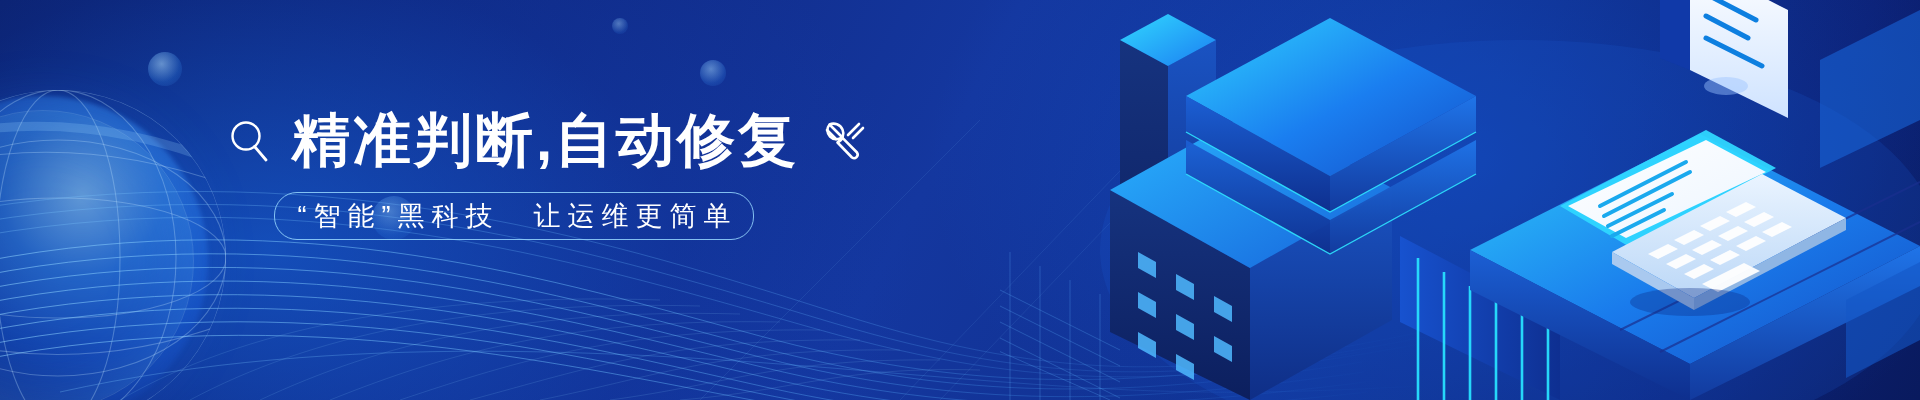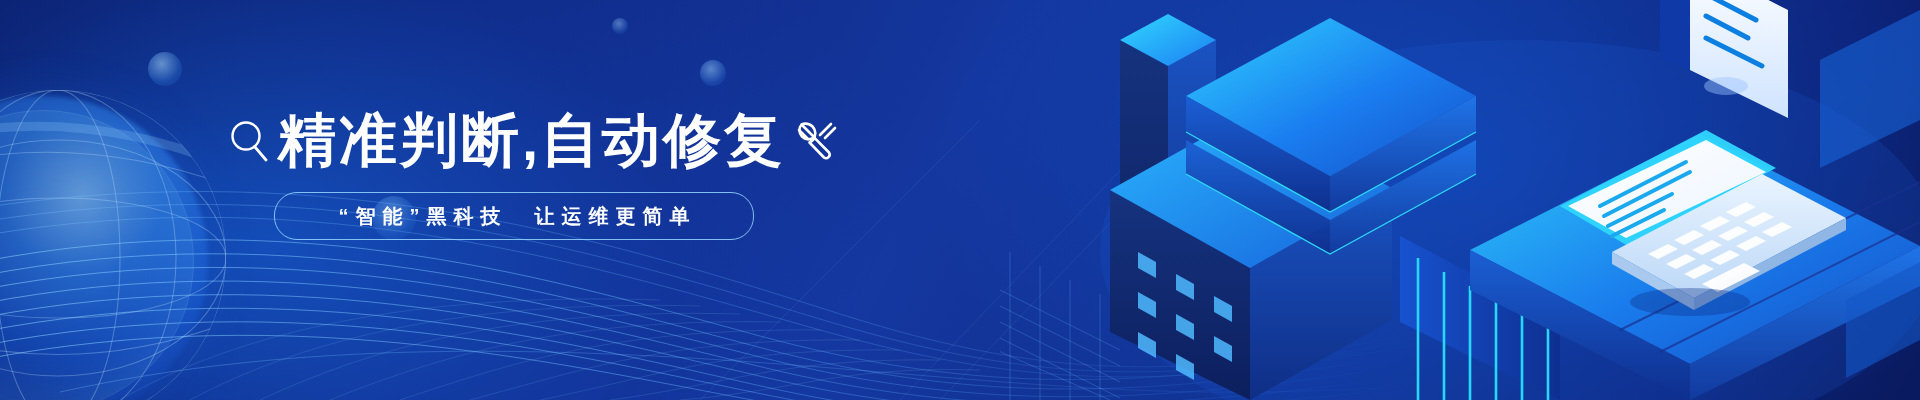--- a/index.html
+++ b/index.html
@@ -24,28 +24,28 @@
 
   
   .bokeh{position:absolute;border-radius:50%;}
   .b1{left:148px;top:52px;width:34px;height:34px;background:radial-gradient(circle at 40% 35%, rgba(170,220,255,.55), rgba(60,150,245,.22) 60%, rgba(40,120,230,0) 100%);}
   .b2{left:700px;top:60px;width:26px;height:26px;background:radial-gradient(circle at 42% 35%, rgba(160,215,255,.50), rgba(60,150,245,.20) 62%, rgba(40,120,230,0) 100%);}
   .b3{left:372px;top:196px;width:44px;height:44px;background:radial-gradient(circle at 42% 35%, rgba(150,210,255,.38), rgba(55,145,245,.16) 62%, rgba(40,120,230,0) 100%);}
   .b4{left:612px;top:18px;width:16px;height:16px;background:radial-gradient(circle at 42% 35%, rgba(170,220,255,.42), rgba(60,150,245,.14) 64%, rgba(40,120,230,0) 100%);}
 
   
   .content{position:absolute;left:228px;top:104px;width:620px;}
-  .headline-row{display:flex;align-items:center;gap:8px;height:72px;}
+  .headline-row{display:flex;align-items:center;gap:22px;height:72px;}
   .mag-icon{flex:0 0 auto;width:42px;height:46px;}
   .headline{font-size:58px;line-height:62px;font-weight:700;color:#ffffff;letter-spacing:3px;white-space:nowrap;}
   .wrench-icon{flex:0 0 auto;width:46px;height:46px;}
 
   .pill{margin-top:16px;margin-left:46px;width:478px;height:46px;border-radius:23px;
     border:1.5px solid rgba(150,215,255,.85);display:flex;align-items:center;justify-content:center;}
-  .pill-text{color:#ffffff;font-size:20px;letter-spacing:7px;white-space:nowrap;text-indent:7px;font-weight:bold;}
+  .pill-text{color:#ffffff;font-size:27px;letter-spacing:7px;white-space:nowrap;text-indent:7px;}
 
   
   .illus{position:absolute;right:0;top:0;width:920px;height:400px;}
 </style>
 </head>
 <body>
 
 <div class="banner">
 
   <div class="layer"></div>

